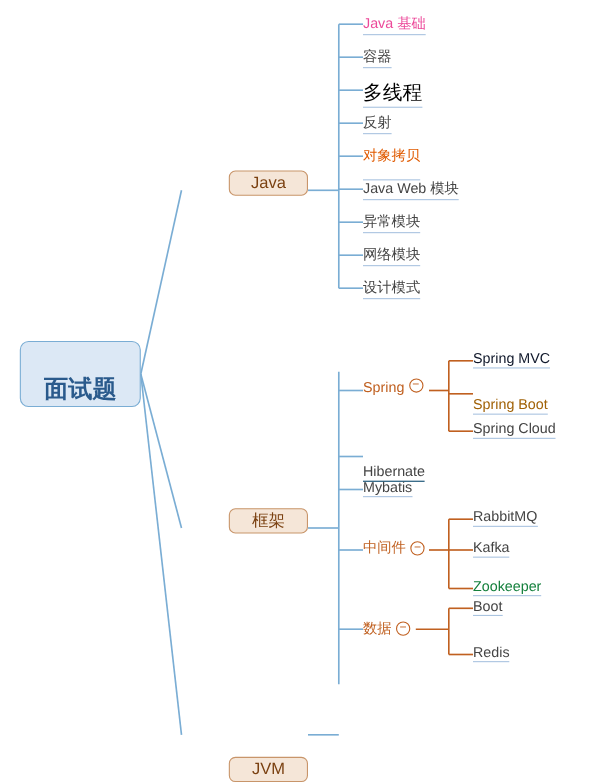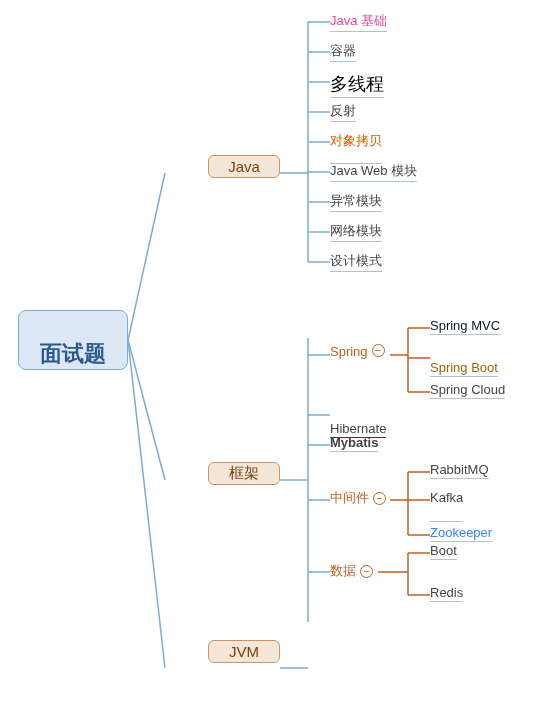--- a/index.html
+++ b/index.html
@@ -175,48 +175,48 @@
     <span>Spring Boot</span>
   </div>
   <div style="position:absolute; left:430px; top:382px; font-size:13px; color:#444; border-bottom:1px solid #aac4e0; padding-bottom:1px;">
     <span>Spring Cloud</span>
   </div>
 
   <div style="position:absolute; left:330px; top:405px; font-size:13px; color:#444; border-bottom:1px solid #0c4a6e; padding-bottom:1px;margin-top:16px;">
     <span>Hibernate</span>
   </div>
 
-  <div style="position:absolute; left:330px; top:435px; font-size:13px; color:#444; border-bottom:1px solid #aac4e0; padding-bottom:1px;font-weight:bold;">
+  <div style="position:absolute; left:330px; top:435px; font-size:13px; color:#444; border-bottom:1px solid #aac4e0; padding-bottom:1px;">
     <span>Mybatis</span>
   </div>
 
   <div style="position:absolute; left:330px; top:489px; font-size:13px; color:#c06020; display:flex; align-items:center;">
     <span>中间件</span>
     <span style="display:inline-block; width:13px; height:13px; border-radius:50%; border:1.5px solid #c06020; background:white; margin-left:4px; position:relative; text-align:center; line-height:11px; font-size:11px; color:#c06020;">−</span>
   </div>
 
   <div style="position:absolute; left:430px; top:462px; font-size:13px; color:#444; border-bottom:1px solid #aac4e0; padding-bottom:1px;">
     <span>RabbitMQ</span>
   </div>
-  <div style="position:absolute; left:430px; top:490px; font-size:13px; color:#444; border-bottom:1px solid #aac4e0; padding-bottom:16px;">
+  <div style="position:absolute; left:430px; top:490px; font-size:13px; color:#444; border-bottom:1px solid #aac4e0; padding-bottom:1px;">
     <span>Kafka</span>
   </div>
-  <div style="position:absolute; left:430px; top:525px; font-size:13px; color:#3b82f6; border-bottom:1px solid #aac4e0; padding-bottom:1px;">
+  <div style="position:absolute; left:430px; top:525px; font-size:13px; color:#15803d; border-bottom:1px solid #aac4e0; padding-bottom:1px;">
     <span>Zookeeper</span>
   </div>
 
   <div style="position:absolute; left:330px; top:562px; font-size:13px; color:#c06020; display:flex; align-items:center;">
     <span>数据</span>
     <span style="display:inline-block; width:13px; height:13px; border-radius:50%; border:1.5px solid #c06020; background:white; margin-left:4px; position:relative; text-align:center; line-height:11px; font-size:11px; color:#c06020;">−</span>
   </div>
 
   <div style="position:absolute; left:430px; top:543px; font-size:13px; color:#444; border-bottom:1px solid #aac4e0; padding-bottom:1px;">
     <span>Boot</span>
   </div>
   <div style="position:absolute; left:430px; top:585px; font-size:13px; color:#444; border-bottom:1px solid #aac4e0; padding-bottom:1px;">
     <span>Redis</span>
   </div>
 
-  <div class="l1-node" style="left:208px; top:640px;text-align:right;">
+  <div class="l1-node" style="left:208px; top:688px;text-align:right;">
     <span>JVM</span>
   </div>
 
 </div>
 
 </body></html>

